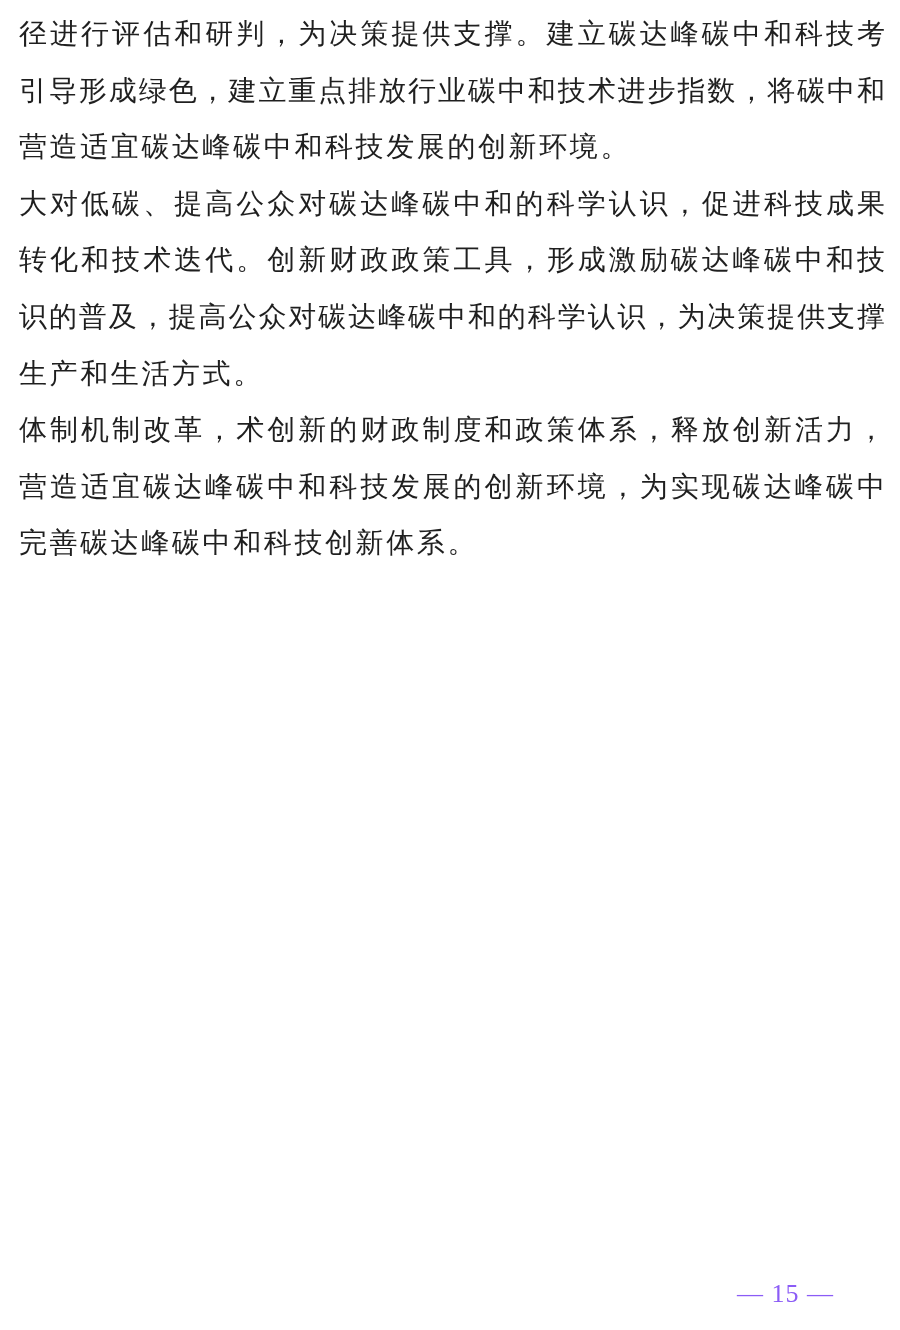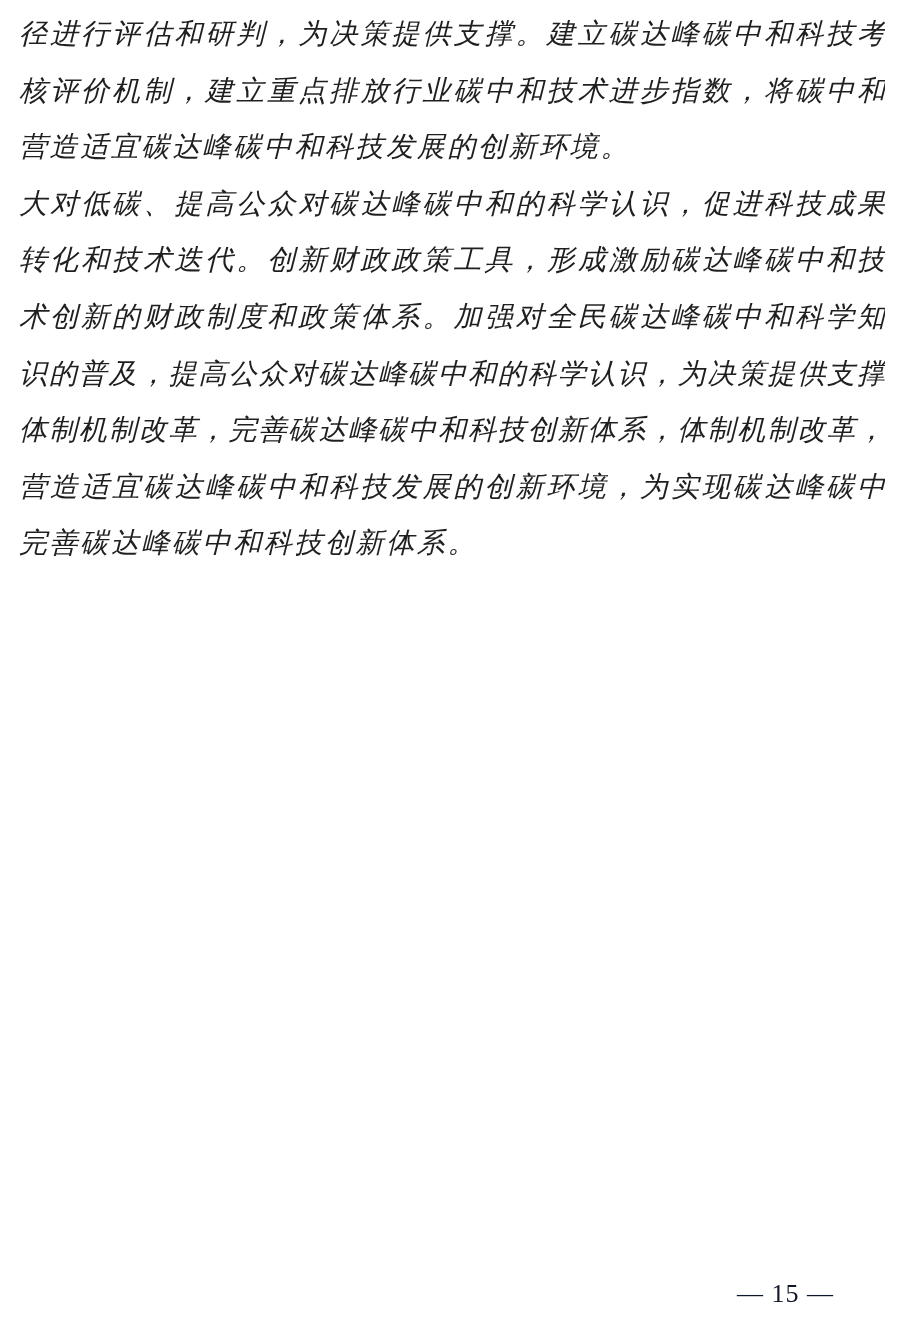--- a/index.html
+++ b/index.html
@@ -12,21 +12,20 @@
     background: #ffffff;
     position: relative;
     overflow: hidden;
     font-family: "Liberation Serif", "DejaVu Serif", serif;
   }
   .doc {
     position: absolute;
     left: 19px;
     top: 6px;
     width: 866px;
-    font-style: italic;
   }
   .line {
     font-size: 28px;
     line-height: 56.6px;
     height: 56.6px;
     color: #1f1f1f;
     text-align: justify;
     text-align-last: justify;
     overflow: hidden;
     white-space: normal;
@@ -37,35 +36,35 @@
   .line.last {
     text-align-last: left;
     letter-spacing: 2.6px;
   }
   .footer {
     position: absolute;
     top: 1278px;
     right: 66px;
     font-size: 26px;
     line-height: 32px;
-    color: #0f172a;
+    color: #8b5cf6;
     letter-spacing: 1px;
   }
 </style>
 </head>
 <body>
 
 <div class="doc">
   <div class="line">径进行评估和研判，为决策提供支撑。建立碳达峰碳中和科技考</div>
-  <div class="line">核评价机制，建立重点排放行业碳中和技术进步指数，将碳中和</div>
+  <div class="line">引导形成绿色，建立重点排放行业碳中和技术进步指数，将碳中和</div>
   <div class="line last">营造适宜碳达峰碳中和科技发展的创新环境。</div>
   <div class="line">大对低碳、提高公众对碳达峰碳中和的科学认识，促进科技成果</div>
   <div class="line">转化和技术迭代。创新财政政策工具，形成激励碳达峰碳中和技</div>
-  <div class="line">术创新的财政制度和政策体系。加强对全民碳达峰碳中和科学知</div>
   <div class="line">识的普及，提高公众对碳达峰碳中和的科学认识，为决策提供支撑</div>
-  <div class="line">体制机制改革，完善碳达峰碳中和科技创新体系，体制机制改革，</div>
+  <div class="line last">生产和生活方式。</div>
+  <div class="line">体制机制改革，术创新的财政制度和政策体系，释放创新活力，</div>
   <div class="line">营造适宜碳达峰碳中和科技发展的创新环境，为实现碳达峰碳中</div>
   <div class="line last">完善碳达峰碳中和科技创新体系。</div>
 </div>
 
 <div class="footer">
   <span>— 15 —</span>
 </div>
 
 </body></html>

